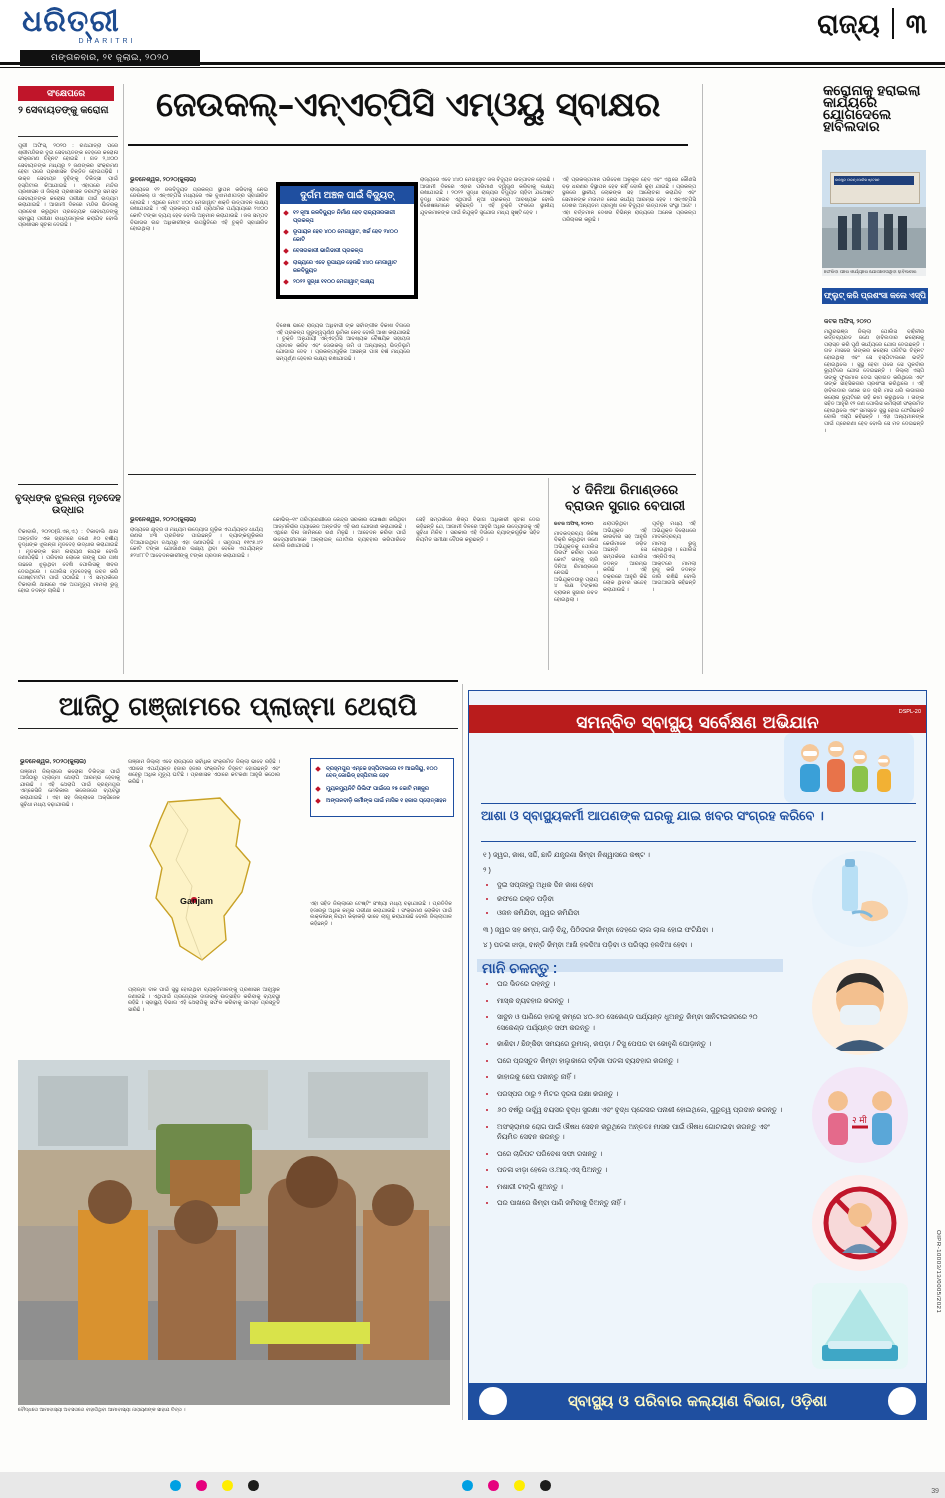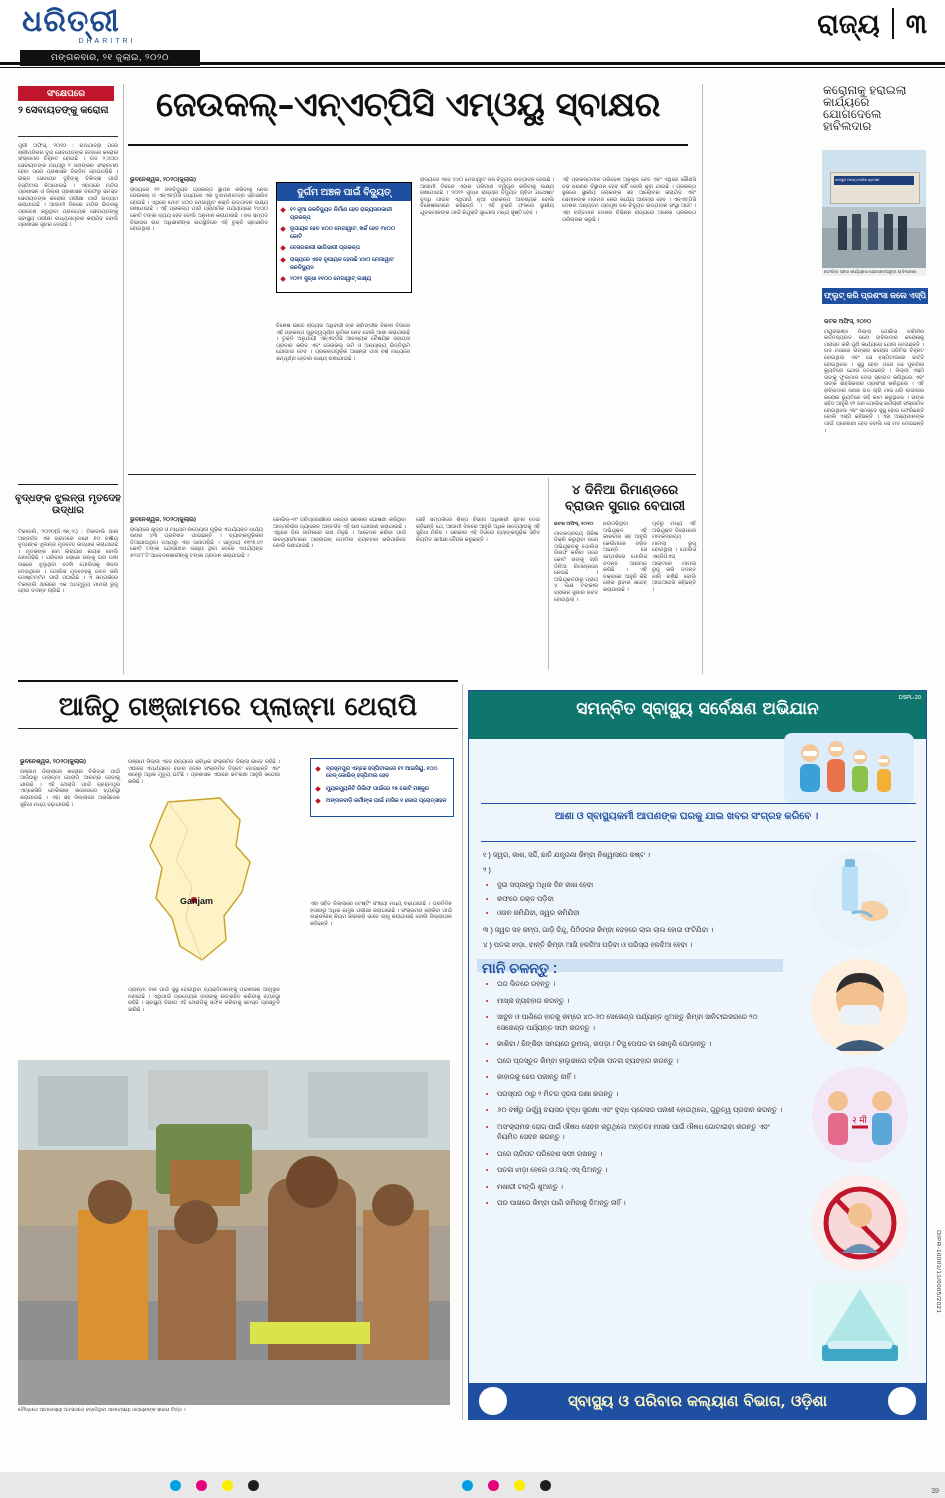--- a/index.html
+++ b/index.html
@@ -47,31 +47,31 @@
 
   
   .headline{
     position:absolute;left:128px;top:84px;width:560px;
     font-family:"DejaVu Serif",serif;font-weight:bold;font-size:34px;color:#111;
     text-align:center;line-height:40px;letter-spacing:-.5px;
   }
   .head-rule{position:absolute;left:128px;top:144px;width:560px;height:2px;background:#111;}
 
   
-  .ebox{position:absolute;left:276px;top:182px;width:134px;border:1px solid #000000;background:#fff;}
+  .ebox{position:absolute;left:276px;top:182px;width:134px;border:4px solid #000000;background:#fff;}
   .ebox .eh{background:#1f4fa0;color:#fff;font-size:9.5px;font-weight:bold;text-align:center;
     padding:3px 0;}
   .ebox ul{margin:0;padding:5px 4px 5px 13px;list-style:none;}
   .ebox li{font-size:5.6px;line-height:7.6px;color:#11336e;font-weight:bold;position:relative;
     margin-bottom:4px;}
   .ebox li:before{content:"";position:absolute;left:-9px;top:2px;width:4px;height:4px;
     background:#c0152a;transform:rotate(45deg);}
 
   
-  .rr-head{position:absolute;right:18px;top:84px;width:96px;font-size:12px;font-weight:normal;
+  .rr-head{position:absolute;right:18px;top:84px;width:96px;font-size:14px;font-weight:bold;
     line-height:12px;color:#111;margin-left:32px;}
   .photo{position:absolute;background:#9fb4c6;overflow:hidden;}
   .photo .cap{position:absolute;left:0;bottom:0;width:100%;font-size:4.6px;color:#222;
     background:rgba(255,255,255,.82);padding:1px 2px;box-sizing:border-box;line-height:5.6px;}
 
   .secbox{position:absolute;border:1px solid #1f4fa0;}
   .secbox .sh{background:#1f4fa0;color:#fff;font-size:8px;font-weight:bold;text-align:center;
     padding:2px 0;line-height:10px;}
 
   
@@ -88,30 +88,30 @@
   .cbox{position:absolute;left:310px;top:758px;width:142px;border:1px solid #1f4fa0;background:#fff;}
   .cbox ul{margin:0;padding:6px 5px 6px 15px;list-style:none;}
   .cbox li{font-size:5.6px;line-height:7.4px;color:#11336e;font-weight:bold;position:relative;
     margin-bottom:5px;}
   .cbox li:before{content:"";position:absolute;left:-10px;top:2px;width:4px;height:4px;
     background:#c0152a;transform:rotate(45deg);}
 
   
   .ad{position:absolute;left:468px;top:690px;width:459px;height:730px;background:#eef5fb;
       border:1px solid #1f4fa0;box-sizing:border-box;}
-  .ad-top{position:absolute;left:0;top:0;width:100%;height:48px;background:#0f766e;}
+  .ad-top{position:absolute;left:0;top:14px;width:100%;height:28px;background:#b91c1c;}
   .ad-top .t{color:#fff;font-family:"DejaVu Serif",serif;font-weight:bold;font-size:17px;
     text-align:center;line-height:34px;}
   .ad-code{position:absolute;right:5px;top:3px;font-size:5.5px;color:#fff;}
   .ad-red{position:absolute;left:12px;top:40px;width:300px;color:#c0152a;font-weight:bold;
     font-size:11.5px;text-align:center;line-height:16px;}
   .ad-red .sm{font-size:8.5px;color:#1f4fa0;}
   .ad-line{position:absolute;left:12px;width:435px;height:1px;background:#1f4fa0;}
-  .ad-sub{position:absolute;left:0;top:118px;width:435px;text-align:center;color:#1f4fa0;
-    font-weight:bold;font-size:10px;line-height:14px;}
+  .ad-sub{position:absolute;left:12px;top:118px;width:435px;color:#1f4fa0;
+    font-weight:bold;font-size:13px;line-height:14px;}
   .ad-list{position:absolute;left:14px;top:158px;width:300px;font-size:7px;line-height:11px;color:#111;}
   .ad-list .num{margin:0 0 4px 0;}
   .ad-list ul{margin:2px 0 6px 14px;padding:0;}
   .ad-list li{margin-bottom:3px;color:#111;}
   .ad-list li::marker{color:#c0152a;}
   .ad-band{position:absolute;left:8px;top:268px;width:306px;height:13px;background:#cfe0f2;}
   .ad-band span{font-size:14px;font-weight:bold;color:#1f4fa0;line-height:13px;padding-left:5px;}
   .ad-do{position:absolute;left:14px;top:288px;width:300px;font-size:7px;line-height:10.5px;}
   .ad-do ul{margin:0;padding-left:14px;}
   .ad-do li{margin-bottom:6px;color:#111;}

